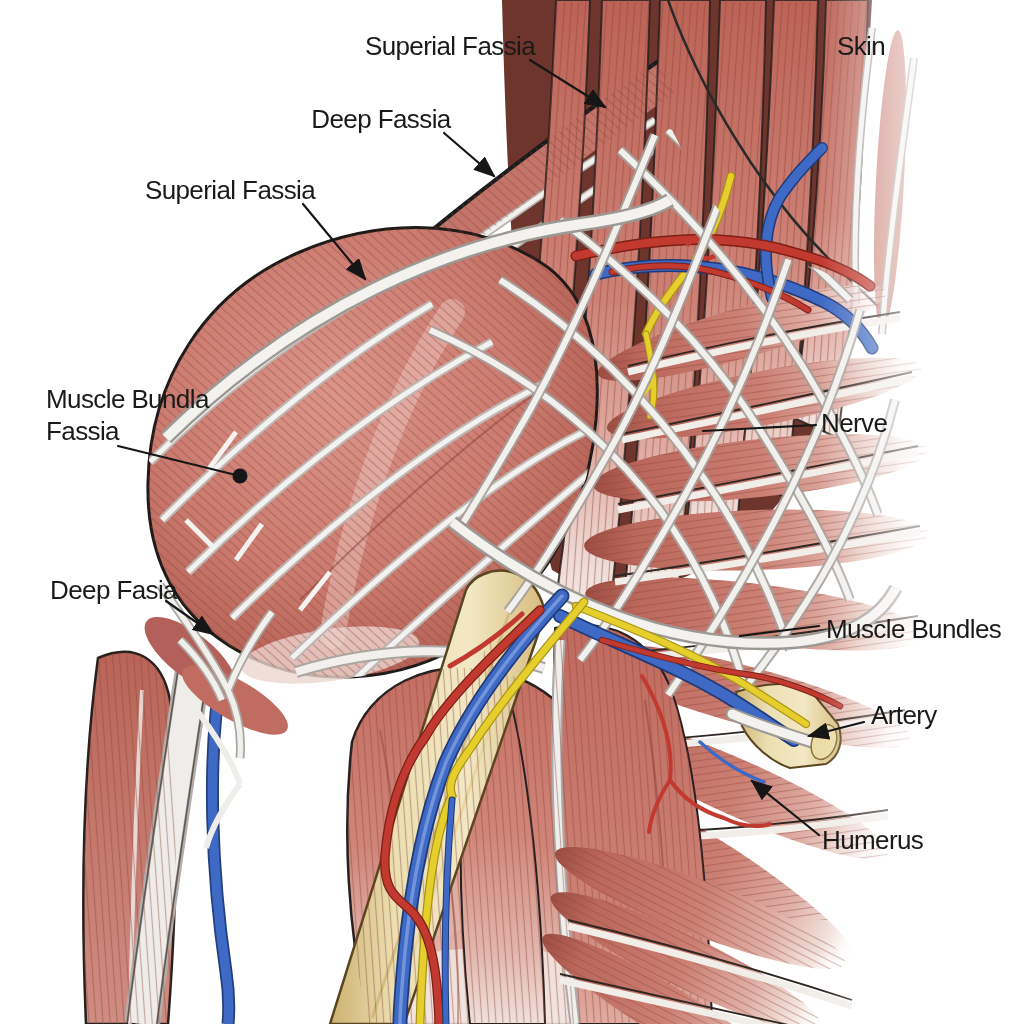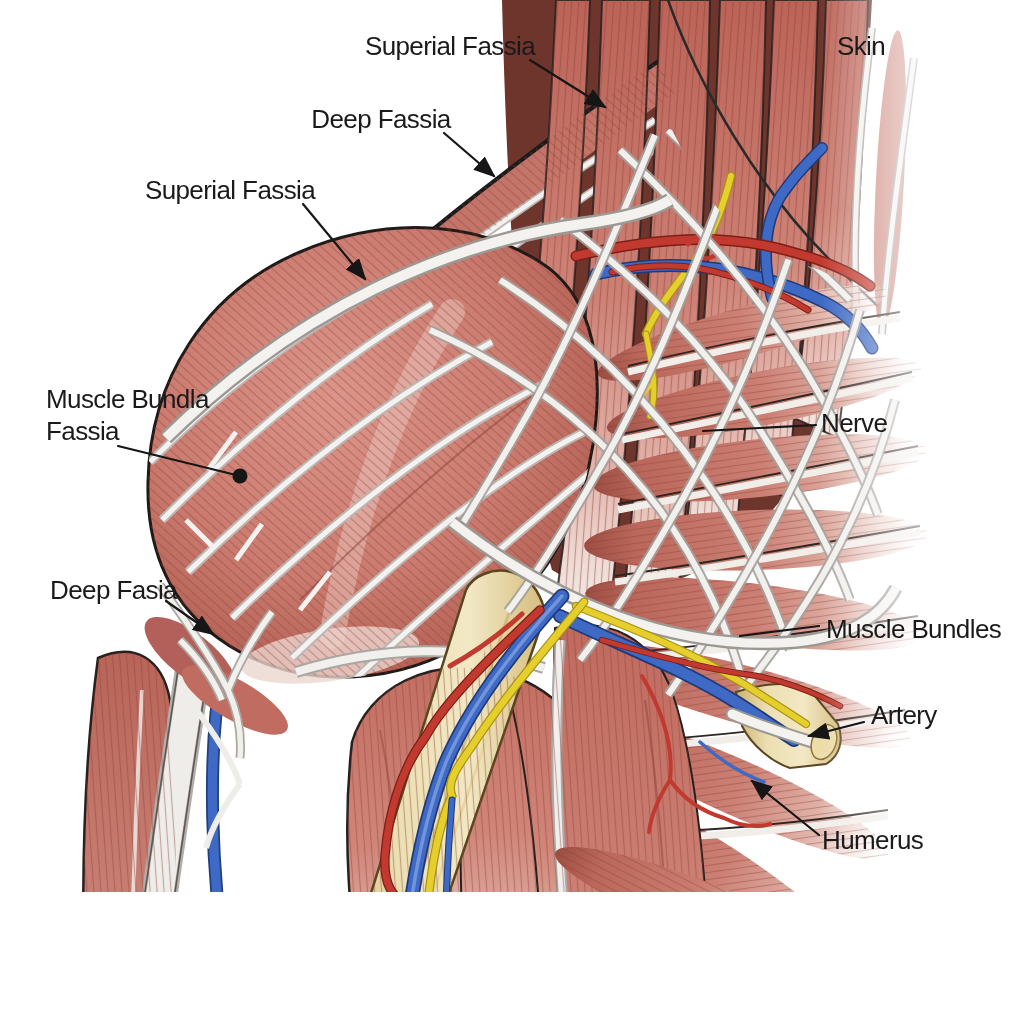--- a/index.html
+++ b/index.html
@@ -1,16 +1,16 @@
 <!DOCTYPE html>
 <html><head>
 <meta charset="utf-8">
 <style>
   html,body{margin:0;padding:0;background:#ffffff;}
-  .stage{position:relative;width:1024px;height:892px;overflow:hidden;background:#ffffff;}
+  .stage{position:relative;width:1024px;height:1024px;overflow:hidden;background:#ffffff;}
   svg{position:absolute;left:0;top:0;}
   .lbl{font-family:"Liberation Sans",sans-serif;font-size:26px;fill:#1a1a1a;letter-spacing:-0.6px;}
   .leader{stroke:#161616;stroke-width:2.2;fill:none;stroke-linecap:round;}
 </style>
 </head>
 <body>
 
 <div class="stage">
 <svg width="1024" height="1024" viewBox="0 0 1024 1024" xmlns="http://www.w3.org/2000/svg">
 

